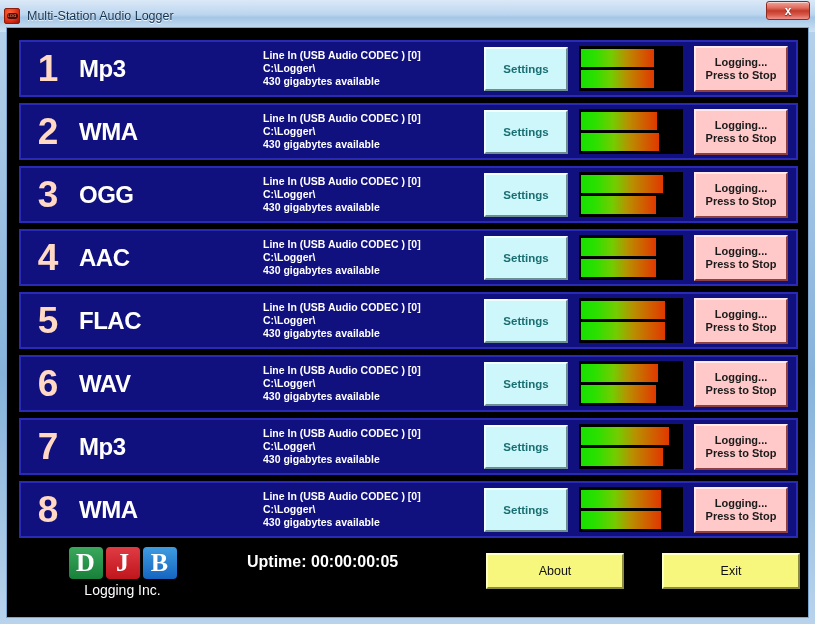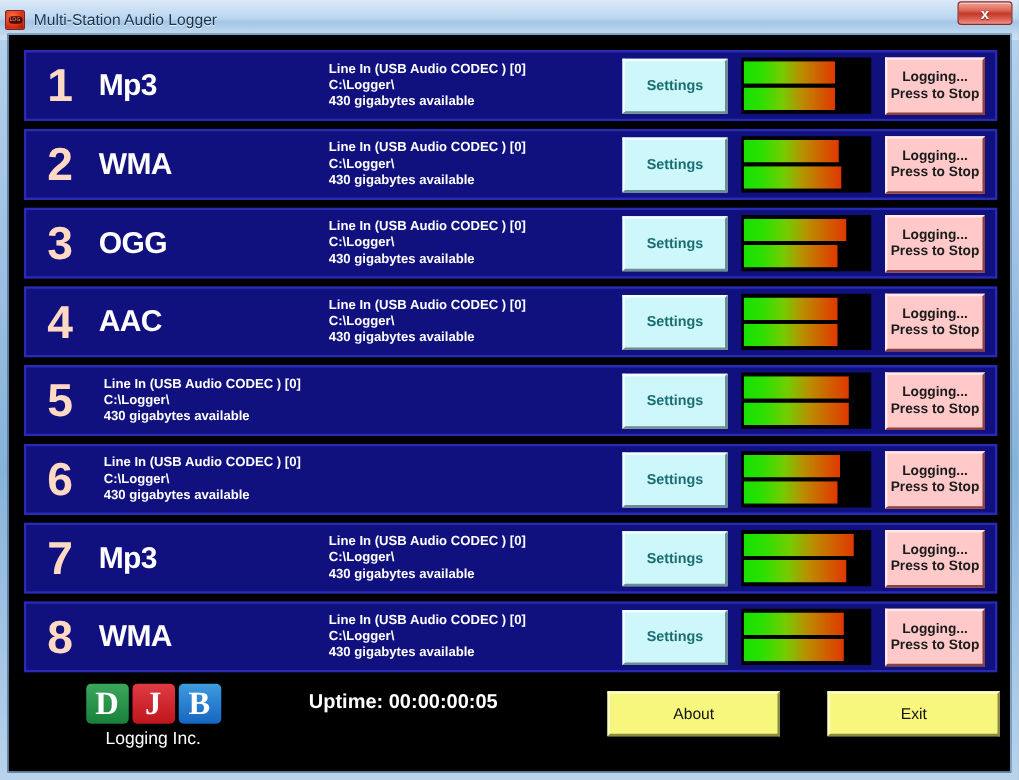--- a/index.html
+++ b/index.html
@@ -190,21 +190,21 @@
     position: relative;
     overflow: hidden;
   }
   .vu-bar-fill {
     height: 100%;
     background: linear-gradient(90deg, #18e000 0%, #2ae000 18%, #74cc00 42%, #b89000 62%, #d06000 82%, #e03800 100%);
   }
 
   .btn-logging {
     flex: none;
-    width: 80px;
+    width: 94px;
     height: 46px;
     margin-right: 8px;
     box-sizing: border-box;
     background: #ffc9c9;
     border-top: 2px solid #ffe8e8;
     border-left: 2px solid #ffe8e8;
     border-right: 2px solid #8c4040;
     border-bottom: 2px solid #8c4040;
     color: #1a1a1a;
     font-size: 11px;
@@ -394,20 +394,21 @@
               <div class="vu-bar-fill" style="width: 75%;"></div>
             </div>
           </div>
           <div class="btn-logging">
             <span>Logging...</span>
             <span>Press to Stop</span>
           </div>
         </div>
         <div class="station-row">
           <div class="st-number">5</div>
+          <div class="st-format">FLAC</div>
           <div class="st-info">
             <div>Line In (USB Audio CODEC ) [0]</div>
             <div>C:\Logger\</div>
             <div>430 gigabytes available</div>
           </div>
           <div class="btn-settings">Settings</div>
           <div class="vu-meter">
             <div class="vu-bar-track">
               <div class="vu-bar-fill" style="width: 84%;"></div>
             </div>
@@ -415,20 +416,21 @@
               <div class="vu-bar-fill" style="width: 84%;"></div>
             </div>
           </div>
           <div class="btn-logging">
             <span>Logging...</span>
             <span>Press to Stop</span>
           </div>
         </div>
         <div class="station-row">
           <div class="st-number">6</div>
+          <div class="st-format">WAV</div>
           <div class="st-info">
             <div>Line In (USB Audio CODEC ) [0]</div>
             <div>C:\Logger\</div>
             <div>430 gigabytes available</div>
           </div>
           <div class="btn-settings">Settings</div>
           <div class="vu-meter">
             <div class="vu-bar-track">
               <div class="vu-bar-fill" style="width: 77%;"></div>
             </div>

